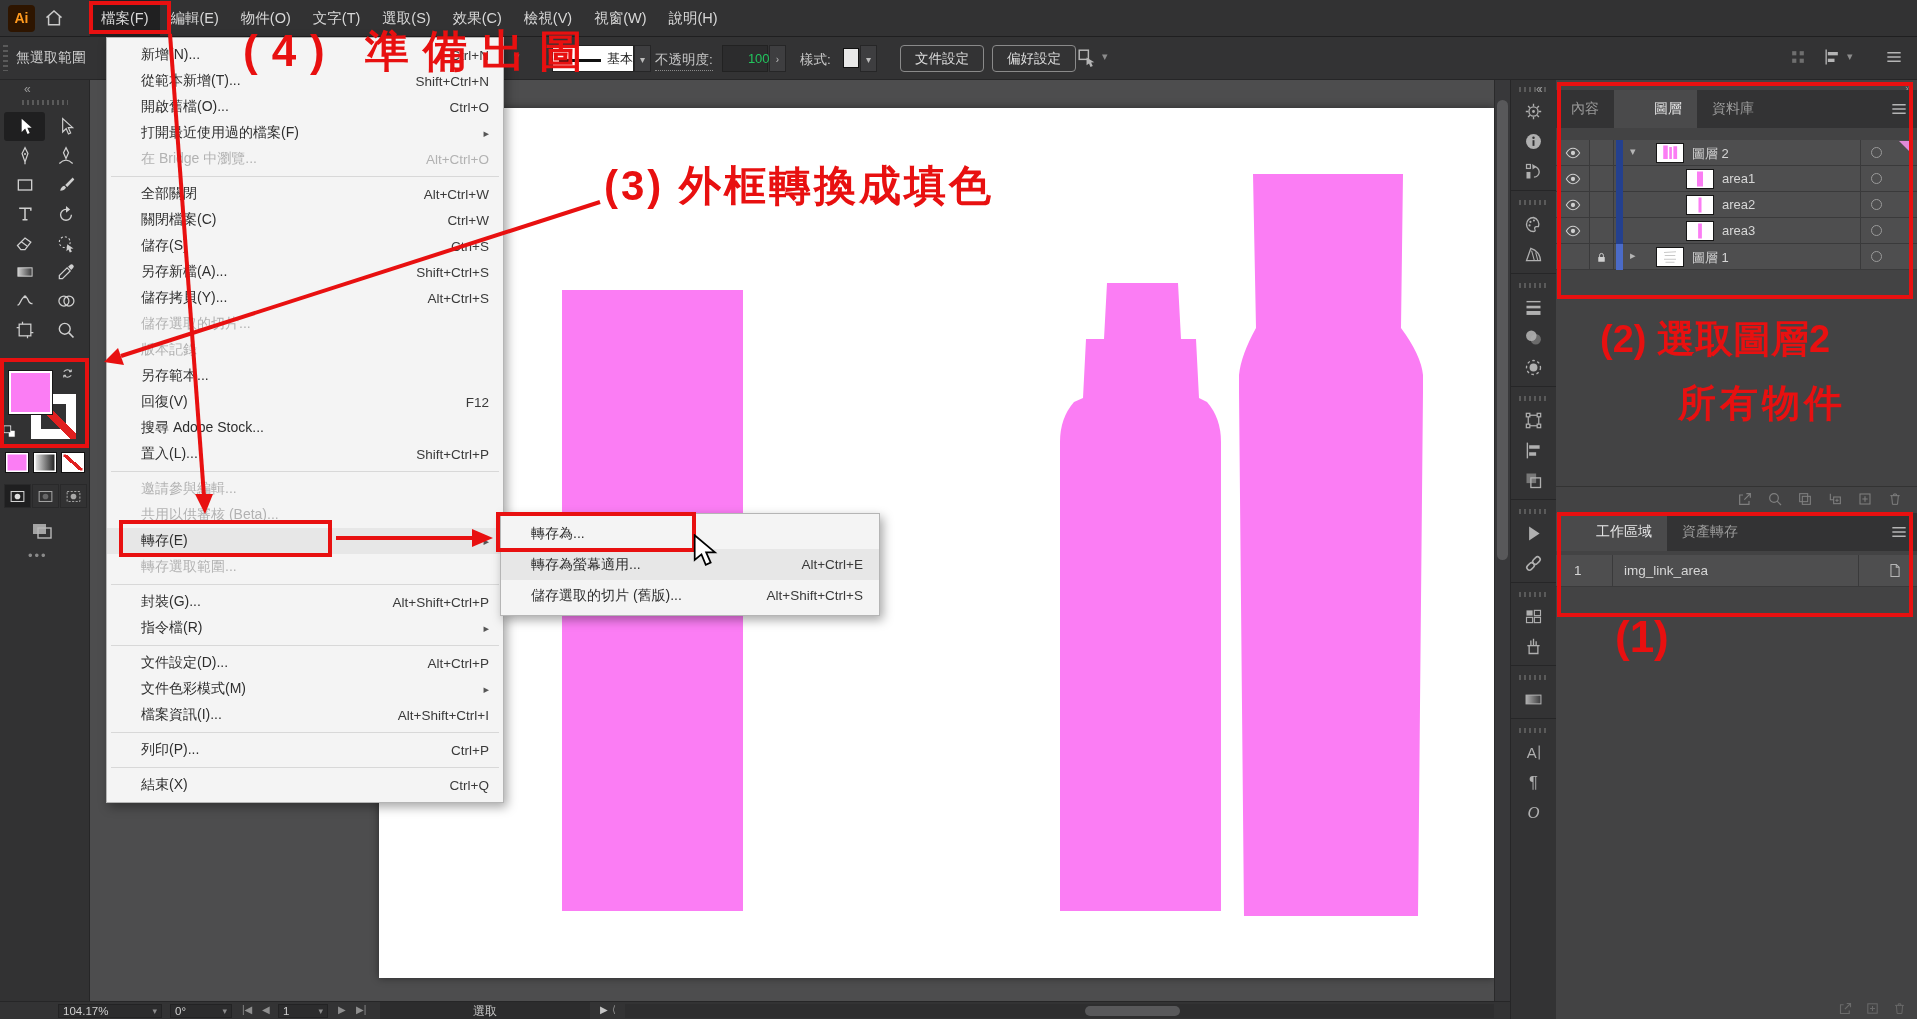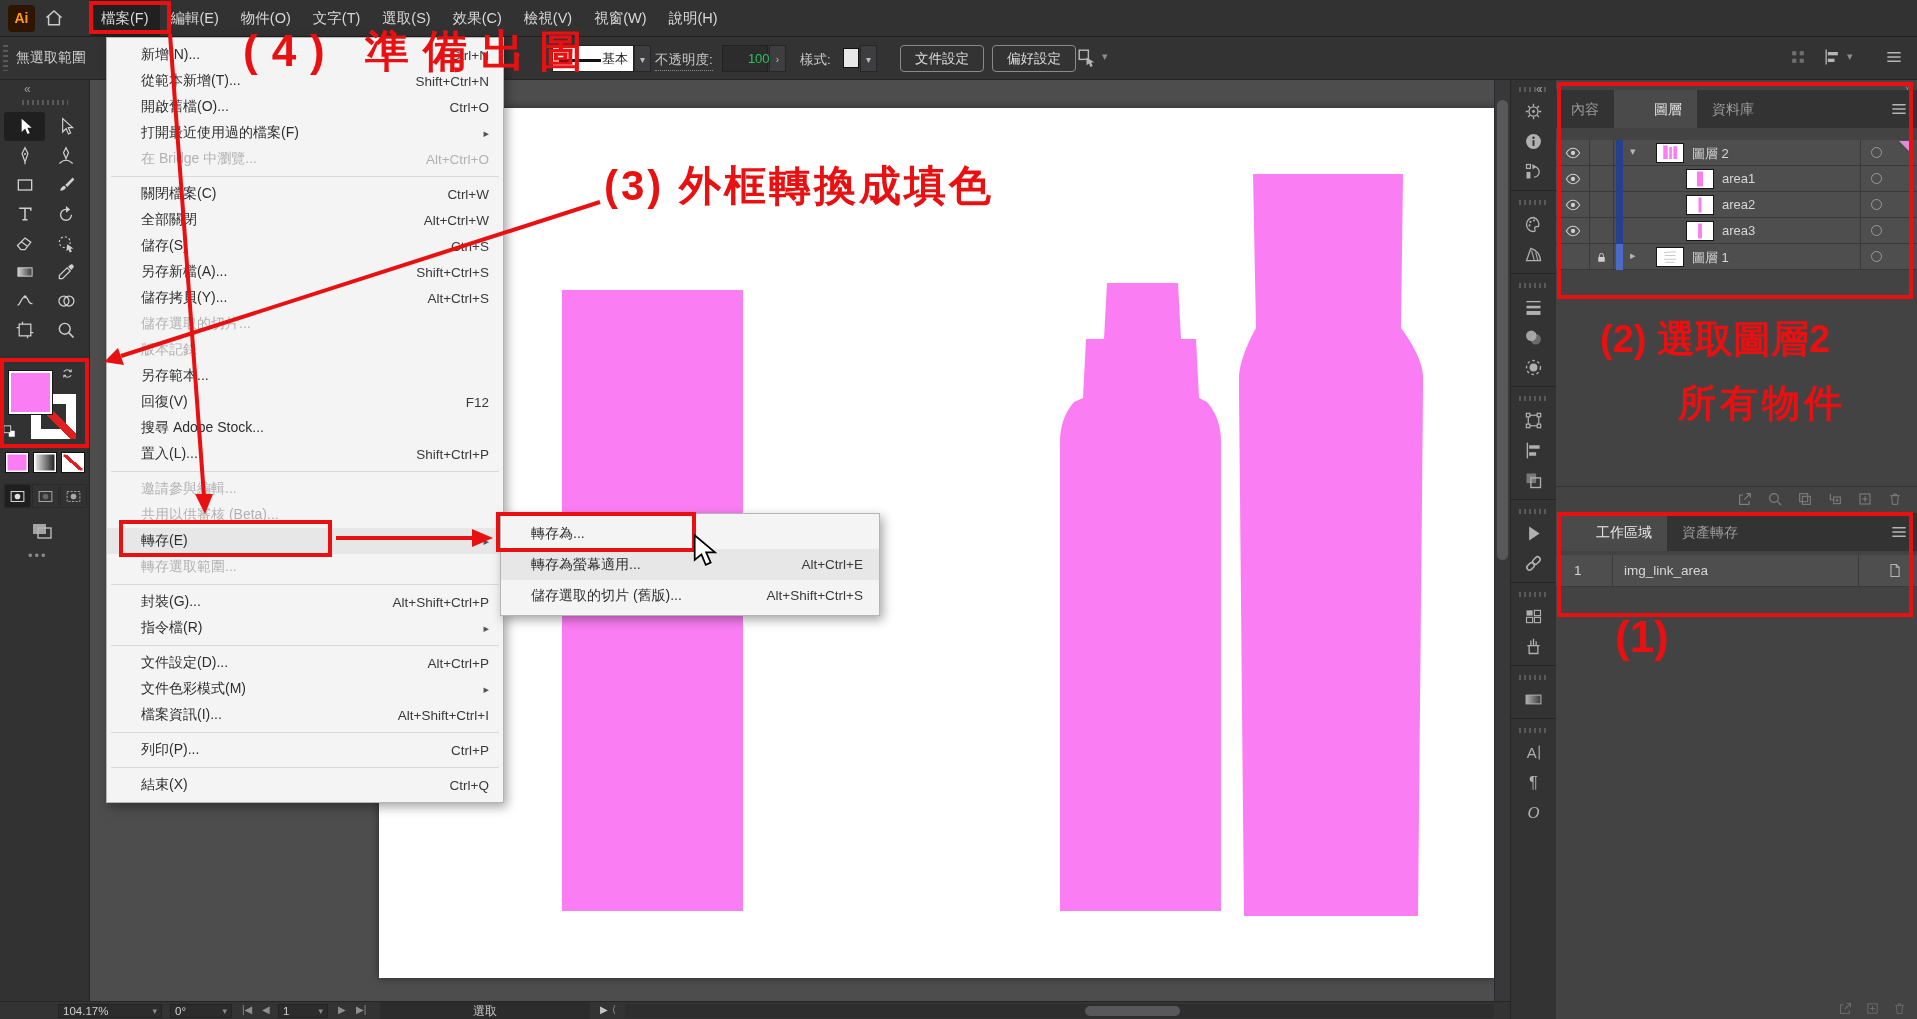--- a/index.html
+++ b/index.html
@@ -17,21 +17,21 @@
   .mb-item.open{background:#202021;}
   #tb-right{position:absolute;right:0;top:0;height:37px;color:#c9c9c9;}
 
   
   #control-bar{position:absolute;left:0;top:37px;width:1917px;height:43px;background:var(--bar);border-bottom:1px solid #262627;z-index:4;color:#c8c8c8;}
   .grip-v{position:absolute;left:3px;top:8px;width:5px;height:26px;
      background:repeating-linear-gradient(180deg,#5a5a5a 0 2px,transparent 2px 5px);}
   #sel-status{position:absolute;left:16px;top:12px;font-size:14px;color:#cfcfcf;}
   .dim-chev{position:absolute;top:13px;color:#8c8c8c;font-size:11px;}
   #brush-combo{position:absolute;left:552px;top:8px;width:82px;height:27px;background:#fff;color:#222;
-     font-size:13px;display:flex;align-items:center;justify-content:flex-end;padding-right:5px;border:1px solid #222;}
+     font-size:13px;display:flex;align-items:center;justify-content:flex-end;border:1px solid #222;}
   .stroke-line{position:absolute;left:6px;top:13px;width:42px;height:2.5px;background:#111;}
   .chev-btn{position:absolute;top:8px;width:17px;height:27px;background:#3e3e40;border:1px solid #262627;color:#bbb;
      font-size:10px;text-align:center;line-height:27px;}
   .cb-label{position:absolute;top:14px;font-size:13.5px;color:#c8c8c8;}
   .cb-label.dotted{border-bottom:1px dotted #8a8a8a;padding-bottom:1px;}
   .cb-field{position:absolute;top:8px;height:27px;background:#2c2c2d;border:1px solid #222;color:#22c55e;font-size:13px;
      display:flex;align-items:center;justify-content:center;padding-left:39px;}
   .style-swatch{position:absolute;top:11px;width:16px;height:20px;background:#e8e8e8;border:1px solid #111;}
   .cb-btn{position:absolute;top:8px;height:27px;padding:0 14px;background:transparent;border:1px solid #8a8a8a;border-radius:4px;
      color:#dcdcdc;font-size:13.5px;font-family:inherit;}
@@ -80,21 +80,21 @@
   
   #dock{position:absolute;left:1510px;top:80px;width:46px;height:939px;background:var(--bar);border-left:1px solid #262627;z-index:3;
      display:flex;flex-direction:column;align-items:center;padding-top:2px;}
   #dock .grip{width:30px;height:5px;margin:5px 0 4px 0;background:repeating-linear-gradient(90deg,#5a5a5a 0 2px,transparent 2px 5px);}
   .dk-btn{width:36px;height:30px;display:flex;align-items:center;justify-content:center;color:#b0b0b0;}
   .dk-sep{width:46px;height:1px;background:#262627;margin:4px 0;}
   #dock-collapse{position:absolute;left:1536px;top:82px;color:#9a9a9a;font-size:12px;z-index:4;}
 
   
   #right-panel{position:absolute;left:1556px;top:80px;width:361px;height:939px;background:var(--panel);z-index:3;color:var(--txt);}
-  .ptabs{position:absolute;left:0;width:361px;height:38px;background:var(--bar);display:flex;}
+  .ptabs{position:absolute;left:0;width:361px;height:38px;background:var(--bar);display:flex;font-family:Liberation Serif, serif;}
   .ptab{height:38px;line-height:38px;padding:0 15px;font-size:14px;color:#9a9a9a;}
   .ptab.act{background:#4a4a4b;color:#e9e9e9;padding-left:40px;}
   .phamb{position:absolute;right:8px;color:#b5b5b5;}
   #panel-expand{position:absolute;right:6px;top:2px;color:#9a9a9a;font-size:11px;}
 
   #layer-rows{position:absolute;left:0;top:60px;width:361px;}
   .lrow{position:relative;width:361px;height:26px;background:var(--row);border-bottom:1px solid #3a3a3b;}
   .lc{position:absolute;top:0;height:26px;display:flex;align-items:center;justify-content:center;color:#cfcfcf;}
   .lc.eye{left:0;width:34px;border-right:1px solid #3a3a3b;}
   .lc.lock{left:34px;width:24px;border-right:1px solid #3a3a3b;}
@@ -781,26 +781,26 @@
       <div class="m-item">
         <span class="lbl">打開最近使用過的檔案(F)</span>
         <span class="sc sub">▸</span>
       </div>
       <div class="m-item dis">
         <span class="lbl">在 Bridge 中瀏覽...</span>
         <span class="sc">Alt+Ctrl+O</span>
       </div>
       <div class="m-sep"></div>
       <div class="m-item">
+        <span class="lbl">全部關閉</span>
+        <span class="sc">Alt+Ctrl+W</span>
+      </div>
+      <div class="m-item">
         <span class="lbl">關閉檔案(C)</span>
         <span class="sc">Ctrl+W</span>
-      </div>
-      <div class="m-item">
-        <span class="lbl">全部關閉</span>
-        <span class="sc">Alt+Ctrl+W</span>
       </div>
       <div class="m-item">
         <span class="lbl">儲存(S)</span>
         <span class="sc">Ctrl+S</span>
       </div>
       <div class="m-item">
         <span class="lbl">另存新檔(A)...</span>
         <span class="sc">Shift+Ctrl+S</span>
       </div>
       <div class="m-item">

